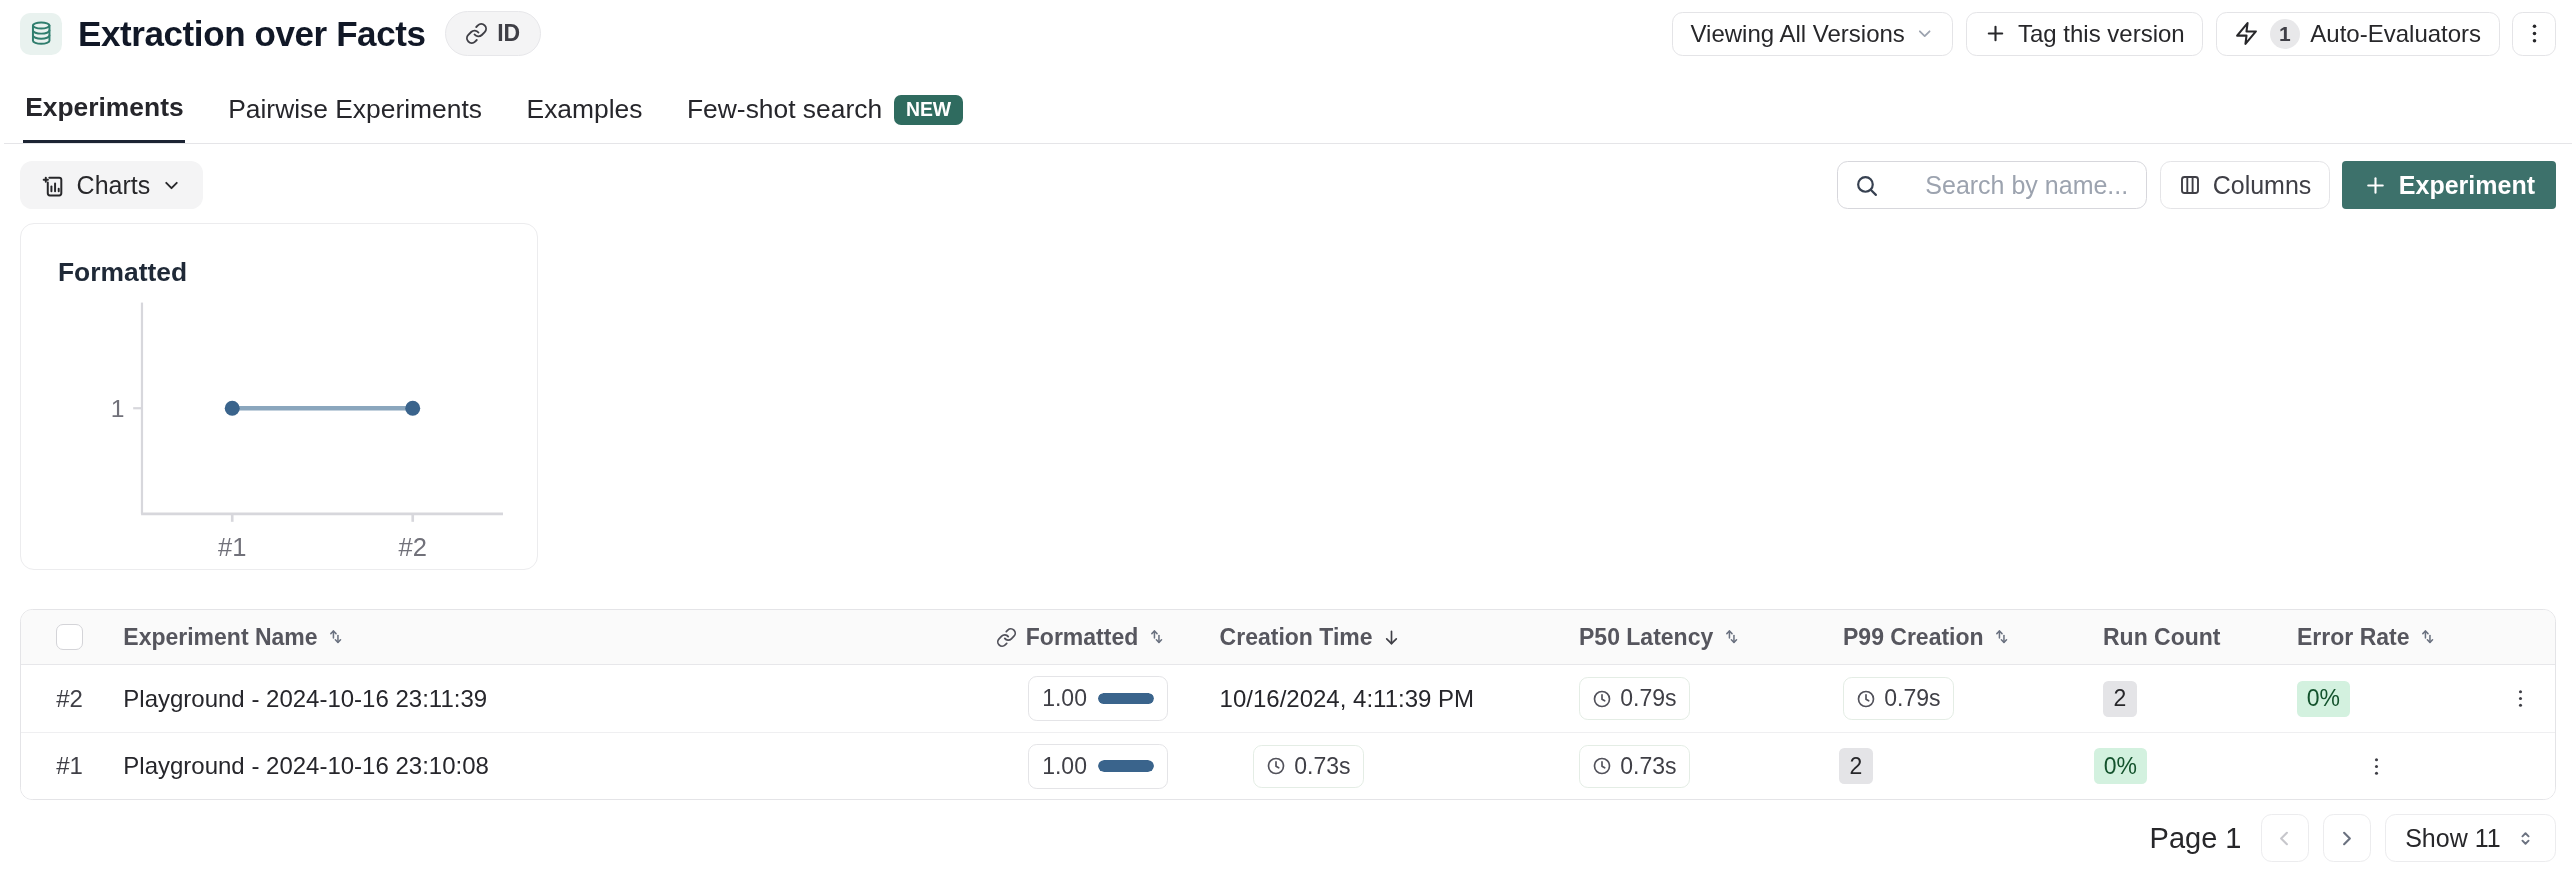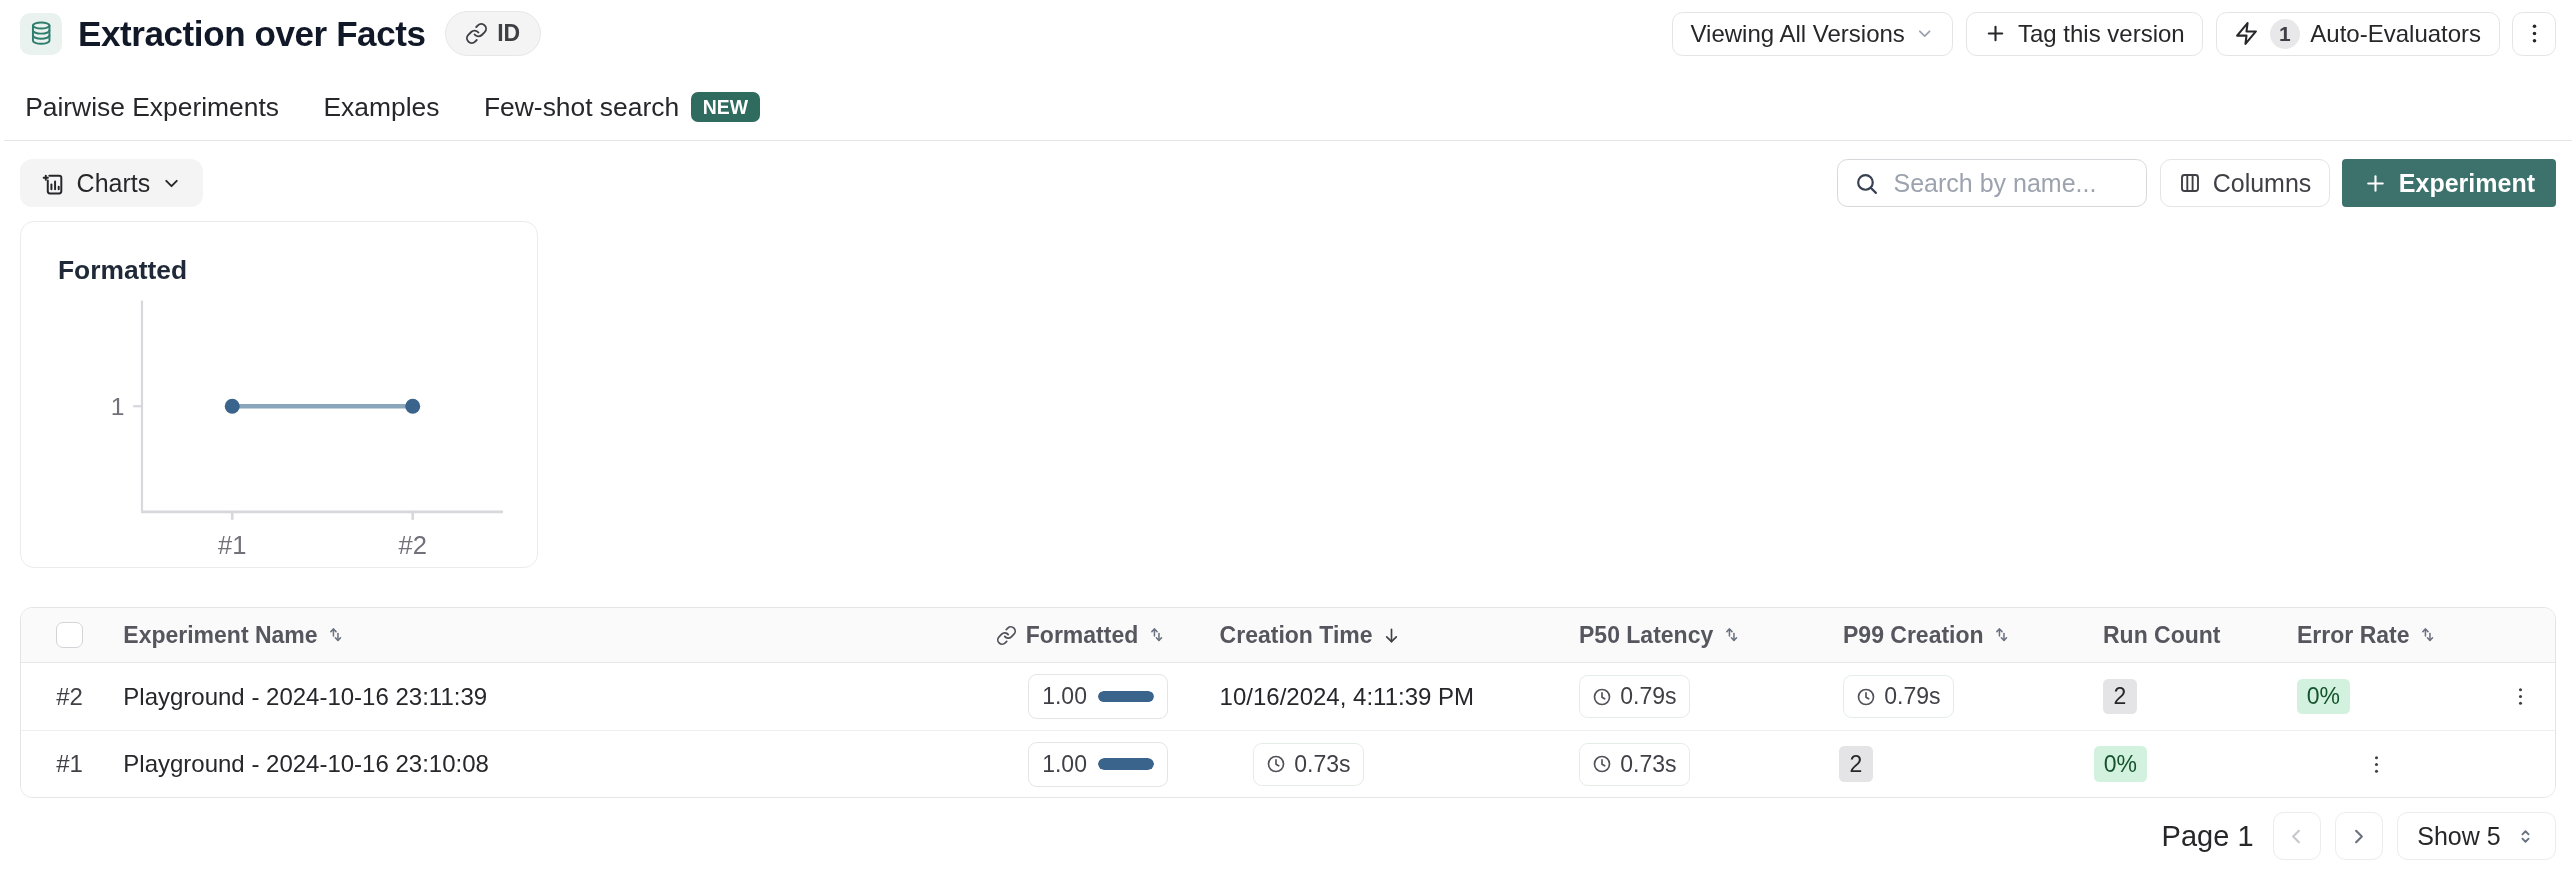--- a/index.html
+++ b/index.html
@@ -59,21 +59,21 @@
     background:#f4f4f5; border:none; border-radius:12.3px; padding:0 21px;
     font-size:25px; font-weight:500; color:#27272a; cursor:pointer;
   }
   .toolbar-right { margin-left:auto; display:flex; align-items:center; gap:12.3px; }
   .search-box {
     display:flex; align-items:center; gap:12.3px; width:310px; height:48px;
     border:0.9px solid #d7d7dc; border-radius:10.6px; padding:0 16px; background:#fff;
   }
   .search-box input {
     border:none; outline:none; font-size:25px; flex:1; min-width:0;
-    font-family:inherit; color:#18181b; background:transparent;
+    font-family:inherit; color:#18181b; background:transparent;text-align:right;
   }
   .search-box input::placeholder { color:#9ca3af; }
   .columns-btn {
     display:flex; align-items:center; gap:10.6px; height:48px;
     background:#fff; border:0.9px solid #e4e4e7; border-radius:10.6px; padding:0 17.6px;
     font-size:25px; font-weight:500; color:#3f3f46; cursor:pointer;
   }
   .experiment-btn {
     display:flex; align-items:center; gap:10.6px; height:48px;
     background:var(--accent-teal,#3d716b); color:#fff; border:none; border-radius:4px;
@@ -216,20 +216,23 @@
               <circle cx="12" cy="5" r="1.7"></circle>
               <circle cx="12" cy="12" r="1.7"></circle>
               <circle cx="12" cy="19" r="1.7"></circle>
             </svg>
         </span>
       </button>
     </div>
   </div>
 
   <div class="tabbar">
+    <div class="tab active">
+      <span>Experiments</span>
+    </div>
     <div class="tab">
       <span>Pairwise Experiments</span>
     </div>
     <div class="tab">
       <span>Examples</span>
     </div>
     <div class="tab">
       <span>Few-shot search</span>
       <span class="new-badge">NEW</span>
     </div>
@@ -497,21 +500,21 @@
       <svg width="23" height="23" viewBox="0 0 24 24" fill="none" stroke="currentColor" stroke-width="2.2" stroke-linecap="round" stroke-linejoin="round">
           <polyline points="14.5 6 8.5 12 14.5 18"></polyline>
         </svg>
     </button>
     <button class="pg-btn enabled">
       <svg width="23" height="23" viewBox="0 0 24 24" fill="none" stroke="currentColor" stroke-width="2.2" stroke-linecap="round" stroke-linejoin="round">
           <polyline points="9.5 6 15.5 12 9.5 18"></polyline>
         </svg>
     </button>
     <div class="show-select">
-      <span>Show 5</span>
+      <span>Show 11</span>
       <span style="display:flex">
         <svg width="21" height="21" viewBox="0 0 24 24" fill="none" stroke="currentColor" stroke-width="2.2" stroke-linecap="round" stroke-linejoin="round">
             <polyline points="8.5 9.5 12 6 15.5 9.5"></polyline>
             <polyline points="8.5 14.5 12 18 15.5 14.5"></polyline>
           </svg>
       </span>
     </div>
   </div>
 
 </div>

